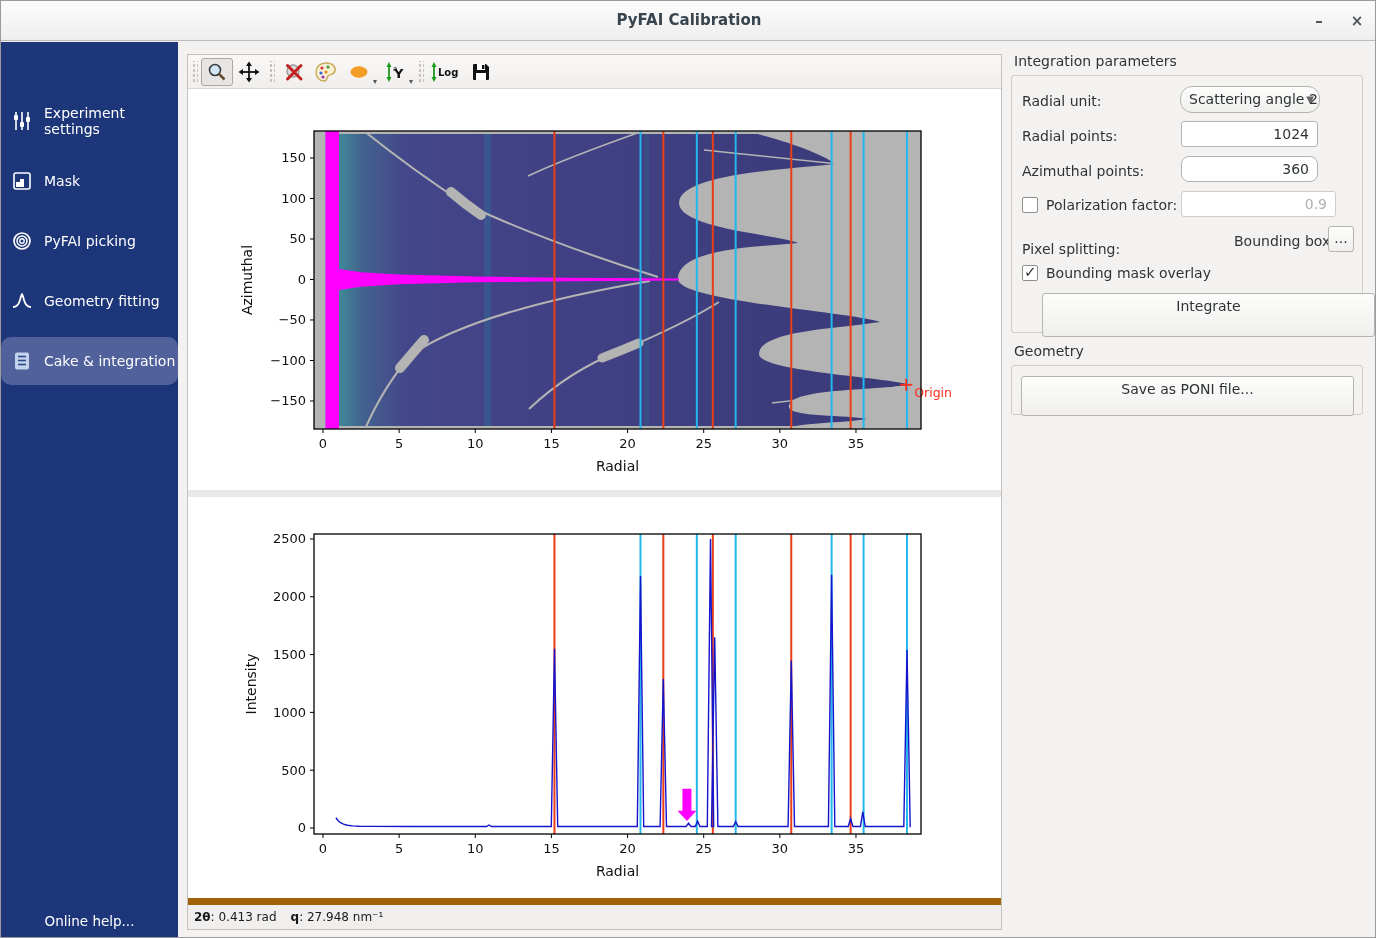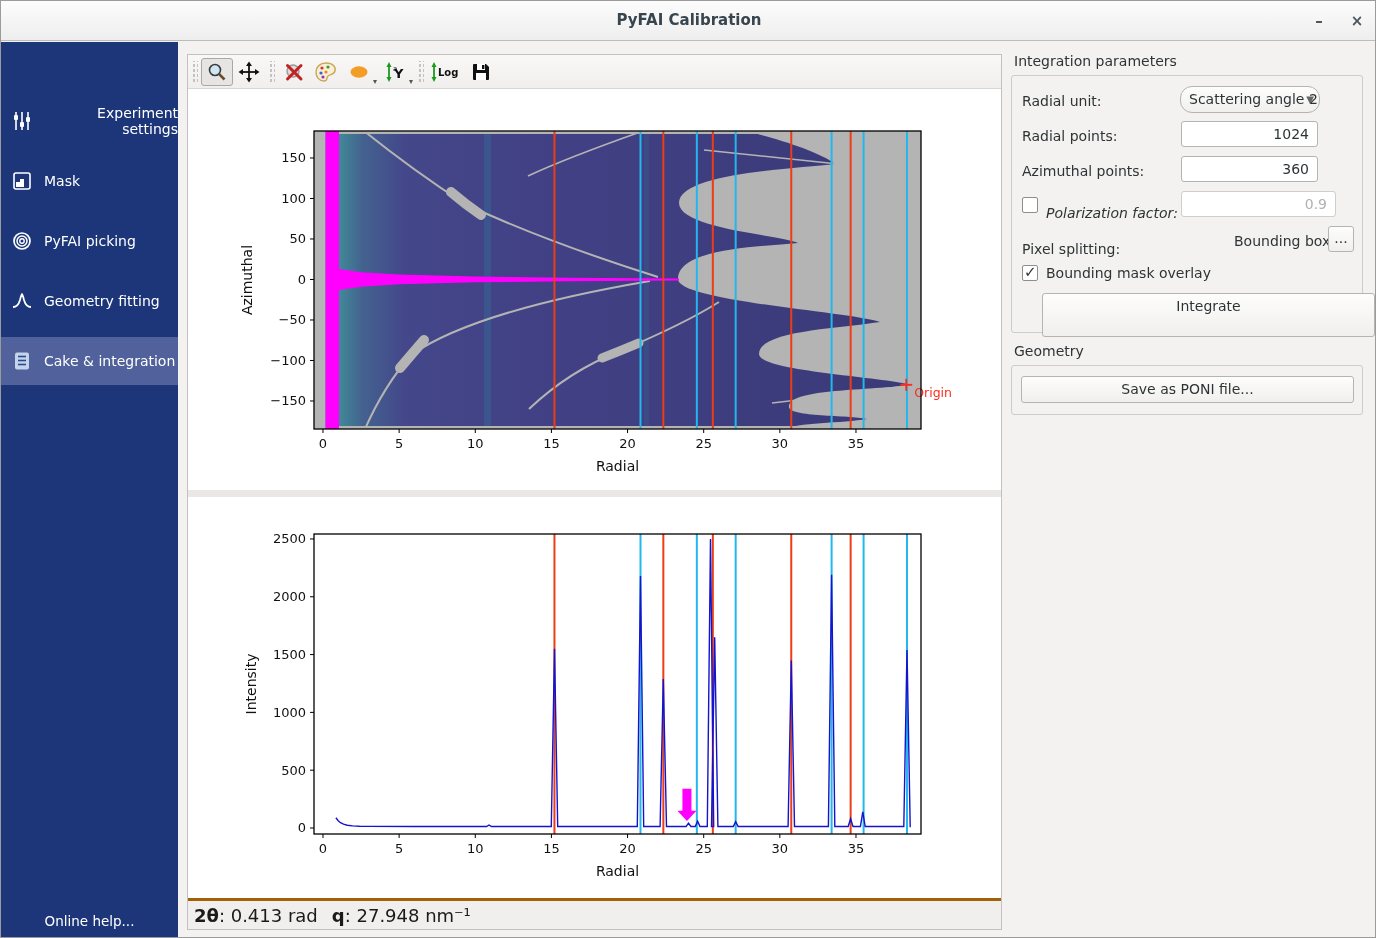--- a/index.html
+++ b/index.html
@@ -5,36 +5,36 @@
   html,body{margin:0;padding:0;background:#d8d8d8;}
   *{box-sizing:border-box;}
   .win{position:relative;width:1376px;height:938px;background:#f3f2f1;border:1px solid #9b9b9b;
        font-family:"DejaVu Sans",sans-serif;overflow:hidden;}
   .titlebar{position:absolute;left:0;top:0;width:1376px;height:40px;
        background:linear-gradient(#fcfcfc,#eeeeee);border-bottom:1px solid #bcbcbc;}
   .title{position:absolute;left:0;right:0;top:10px;text-align:center;font-size:15px;font-weight:bold;color:#39454e;}
   .winbtn{position:absolute;top:8px;width:26px;height:24px;text-align:center;font-size:15px;font-weight:bold;
        color:#4a555e;cursor:default;line-height:24px;}
   .sidebar{position:absolute;left:0;top:41px;width:177px;height:897px;background:#1d3679;}
-  .nav-item{position:absolute;left:0;width:177px;height:48px;color:#fff;font-size:14px;display:flex;align-items:center;gap:11px;padding-left:10px;text-align:right;}
-  .nav-item.sel{background:#50619b;}
+  .nav-item{position:absolute;left:0;width:177px;height:48px;color:#fff;font-size:14px;display:flex;align-items:center;gap:11px;padding-left:10px;}
+  .nav-item.sel{background:#50619b;border-radius:10px;}
   .nav-item svg{flex:0 0 auto;}
   .nav-help{position:absolute;left:0;width:177px;text-align:center;color:#fff;font-size:13.5px;}
   .centerbg{position:absolute;left:177px;top:41px;width:826px;height:897px;background:#f3f2f1;}
   .widget{position:absolute;left:186px;top:53px;width:815px;height:876px;background:#fff;border:1px solid #c2c1c0;}
   .toolbar{position:absolute;left:187px;top:54px;width:813px;height:34px;
        background:linear-gradient(#f9f8f7,#f0efee);border-bottom:1px solid #d8d7d5;display:flex;align-items:center;}
   .grip{width:7px;height:22px;margin:0 3px;background-image:radial-gradient(#c3c2c0 1px,transparent 1.3px);
        background-size:4px 5px;background-position:1px 2px;}
   .tbtn{width:32px;height:28px;border:1px solid transparent;border-radius:3px;display:flex;align-items:center;justify-content:center;position:relative;background:transparent;padding:0;}
   .tbtn.pressed{background:#e6e5e4;border-color:#a9a8a6;}
   .caret{position:absolute;right:0px;bottom:-1px;font-size:8px;color:#555;}
   .splitter{position:absolute;left:187px;top:489px;width:813px;height:7px;background:#e9e8e6;}
-  .statusbar{position:absolute;left:187px;top:897px;width:813px;height:31px;background:#f0efee;border-top:3px solid #a16207;
-       display:flex;align-items:center;padding-left:6px;font-size:18px;color:#1a1a1a;}
+  .statusbar{position:absolute;left:187px;top:897px;width:813px;height:31px;background:#f0efee;border-top:7px solid #a16207;
+       display:flex;align-items:center;padding-left:6px;font-size:12px;color:#1a1a1a;}
   .statusbar b{font-weight:bold;}
   .statusbar .gap{width:14px;}
   .plot{position:absolute;background:transparent;}
   .rp-label{position:absolute;font-size:14px;color:#2e3436;}
   .groupbox{position:absolute;border:1px solid #cdccca;border-radius:3px;}
   .fieldlab{position:absolute;font-size:14px;color:#2e3436;}
   .input{position:absolute;height:26px;border:1px solid #b6b4b2;border-radius:3px;background:#fff;
        font-size:14px;color:#2e3436;text-align:right;padding:0 8px;line-height:24px;}
   .input.disabled{color:#b3b1ae;border-color:#cfcecc;}
   .dropdown{position:absolute;height:27px;border:1px solid #b6b4b2;border-radius:12px;
@@ -374,32 +374,32 @@
   <div class="fieldlab" style="left:1021px;top:92px;">Radial unit:</div>
   <div class="dropdown" style="left:1179px;top:85px;width:140px;">
     <span>Scattering angle 2</span>
     <span class="dd-caret">▼</span>
   </div>
 
   <div class="fieldlab" style="left:1021px;top:127px;">Radial points:</div>
   <div class="input" style="left:1180px;top:120px;width:137px;">1024</div>
 
   <div class="fieldlab" style="left:1021px;top:162px;">Azimuthal points:</div>
-  <div class="input" style="left:1180px;top:155px;width:137px;">360</div>
+  <div class="input" style="left:1180px;top:155px;width:137px;border-radius:8px;">360</div>
 
   <div class="cb" style="left:1021px;top:196px;"></div>
-  <div class="fieldlab" style="left:1045px;top:204px;font-style:italic;">Polarization factor:</div>
+  <div class="fieldlab" style="left:1045px;top:196px;">Polarization factor:</div>
   <div class="input disabled" style="left:1180px;top:190px;width:155px;">0.9</div>
 
   <div class="fieldlab" style="left:1021px;top:232px;margin-top:8px;">Pixel splitting:</div>
   <div class="fieldlab" style="left:1233px;top:232px;">Bounding box</div>
   <div class="btn" style="left:1327px;top:225px;width:26px;height:26px;line-height:22px;">...</div>
 
   <div class="cb on" style="left:1021px;top:264px;"></div>
   <div class="fieldlab" style="left:1045px;top:264px;">Bounding mask overlay</div>
 
   <div class="btn" style="left:1041px;top:292px;width:333px;height:44px;line-height:25px;">Integrate</div>
 
   <div class="rp-label" style="left:1013px;top:342px;">Geometry</div>
   <div class="groupbox" style="left:1010px;top:364px;width:352px;height:50px;"></div>
-  <div class="btn" style="left:1020px;top:375px;width:333px;height:27px;line-height:25px;">Save as PONI file...</div>
+  <div class="btn" style="left:1020px;top:375px;width:333px;height:40px;line-height:25px;">Save as PONI file...</div>
 
 </div>
 
 </body></html>

